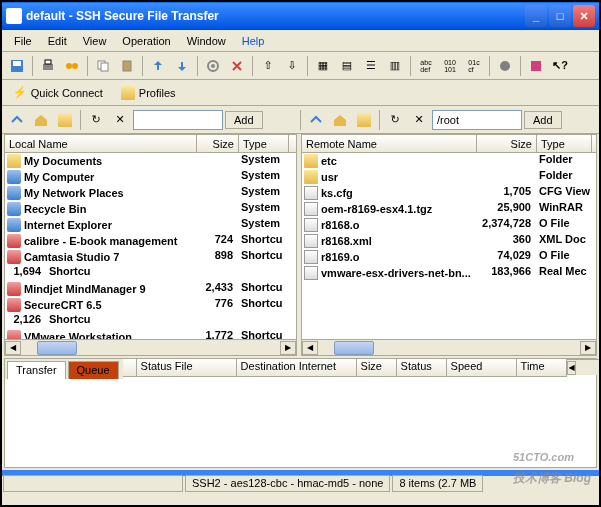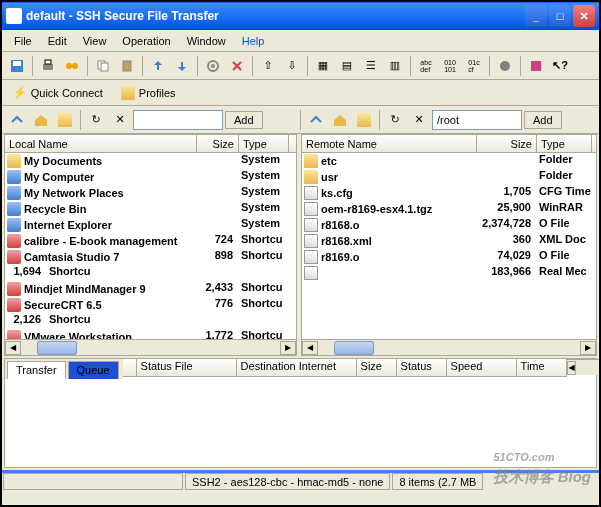--- a/index.html
+++ b/index.html
@@ -38,21 +38,21 @@
 .fi-app { background: linear-gradient(#f0a0a0, #d04040); border-radius: 2px; }
 .scrollbar { height: 16px; background: #ece9d8; border-top: 1px solid #aca899; display: flex; align-items: center; }
 .sb-thumb { width: 40px; height: 14px; background: linear-gradient(#c6d5f2, #98b6e8); border: 1px solid #7f9db9; border-radius: 2px; margin-left: 16px; }
 .sb-arrow { width: 16px; height: 14px; background: #ece9d8; border: 1px solid #aca899; display: flex; align-items: center; justify-content: center; font-size: 8px; }
 .transfer-area { margin: 2px; border: 1px solid #aca899; background: white; height: 110px; display: flex; flex-direction: row; }
 .tabs { display: flex; background: #ece9d8; height: 20px; padding: 2px 2px 0; }
 .tab { padding: 2px 8px; border: 1px solid #aca899; border-bottom: none; background: white; margin-right: 2px; cursor: pointer; }
 .transfer-header { background: linear-gradient(#fff, #ece9d8); height: 18px; display: flex; border-bottom: 1px solid #aca899; }
 .transfer-header .col { border-right: 1px solid #aca899; padding: 1px 4px; }
 .transfer-body { flex: 1; background: white; }
-.statusbar { height: 20px; background: #ece9d8; border-top: 3px solid #3b82f6; display: flex; align-items: center; }
+.statusbar { height: 20px; background: #ece9d8; border-top: 6px solid #3b82f6; display: flex; align-items: center; }
 .status-section { border: 1px solid #aca899; padding: 1px 6px; margin: 1px; height: 17px; display: flex; align-items: center; }
 .watermark { position: absolute; bottom: 20px; right: 10px; font-size: 18px; font-weight: bold; color: #888; font-style: italic; opacity: 0.7; }
 svg { width: 16px; height: 16px; }
 </style>
 </head>
 <body>
 
 <div class="titlebar">
   <div class="icon"></div>
   <div class="title">default - SSH Secure File Transfer</div>
@@ -334,21 +334,21 @@
           </div>
           <div class="fsize" style="width:60px"></div>
           <div class="ftype" style="width:55px">Folder</div>
         </div>
         <div class="file-row">
           <div class="fname" style="width:175px">
             <span class="fi fi-file"></span>
             <span>ks.cfg</span>
           </div>
           <div class="fsize" style="width:60px">1,705</div>
-          <div class="ftype" style="width:55px">CFG Time</div>
+          <div class="ftype" style="width:55px">CFG View</div>
         </div>
         <div class="file-row">
           <div class="fname" style="width:175px">
             <span class="fi fi-file"></span>
             <span>oem-r8169-esx4.1.tgz</span>
           </div>
           <div class="fsize" style="width:60px">25,900</div>
           <div class="ftype" style="width:55px">WinRAR</div>
         </div>
         <div class="file-row">
@@ -371,37 +371,38 @@
           <div class="fname" style="width:175px">
             <span class="fi fi-file"></span>
             <span>r8169.o</span>
           </div>
           <div class="fsize" style="width:60px">74,029</div>
           <div class="ftype" style="width:55px">O File</div>
         </div>
         <div class="file-row">
           <div class="fname" style="width:175px">
             <span class="fi fi-file"></span>
+            <span>vmware-esx-drivers-net-bn...</span>
           </div>
           <div class="fsize" style="width:60px">183,966</div>
           <div class="ftype" style="width:55px">Real Mec</div>
         </div>
       </div>
     <div class="scrollbar">
       <div class="sb-arrow">◀</div>
         <div class="sb-thumb"></div>
         <div class="sb-arrow" style="margin-left:auto">▶</div>
     </div>
   </div>
 </div>
 
 <div class="transfer-area">
   <div class="tabs">
     <div class="tab">Transfer</div>
-    <div class="tab" style="background:#1d4ed8">Queue</div>
+    <div class="tab" style="background:#c2410c">Queue</div>
   </div>
   <div class="transfer-header">
     <div class="col" style="width:14px"></div>
     <div class="col" style="width:100px">Status File</div>
     <div class="col" style="width:120px">Destination Internet</div>
     <div class="col" style="width:40px">Size</div>
     <div class="col" style="width:50px">Status</div>
     <div class="col" style="width:70px">Speed</div>
     <div class="col" style="width:50px">Time</div>
   </div>
@@ -414,14 +415,14 @@
 </div>
 
 <div class="statusbar">
   <div class="status-section" style="flex:0 0 180px"></div>
   <div class="status-section">SSH2 - aes128-cbc - hmac-md5 - none</div>
   <div class="status-section">8 items (2.7 MB</div>
 </div>
 
 <div class="watermark">
   <span>51CTO.com</span><br>
-  <span style="font-size:15px">技术博客 Blog</span>
+  <span style="font-size:12px">技术博客 Blog</span>
 </div>
 
 </body></html>

